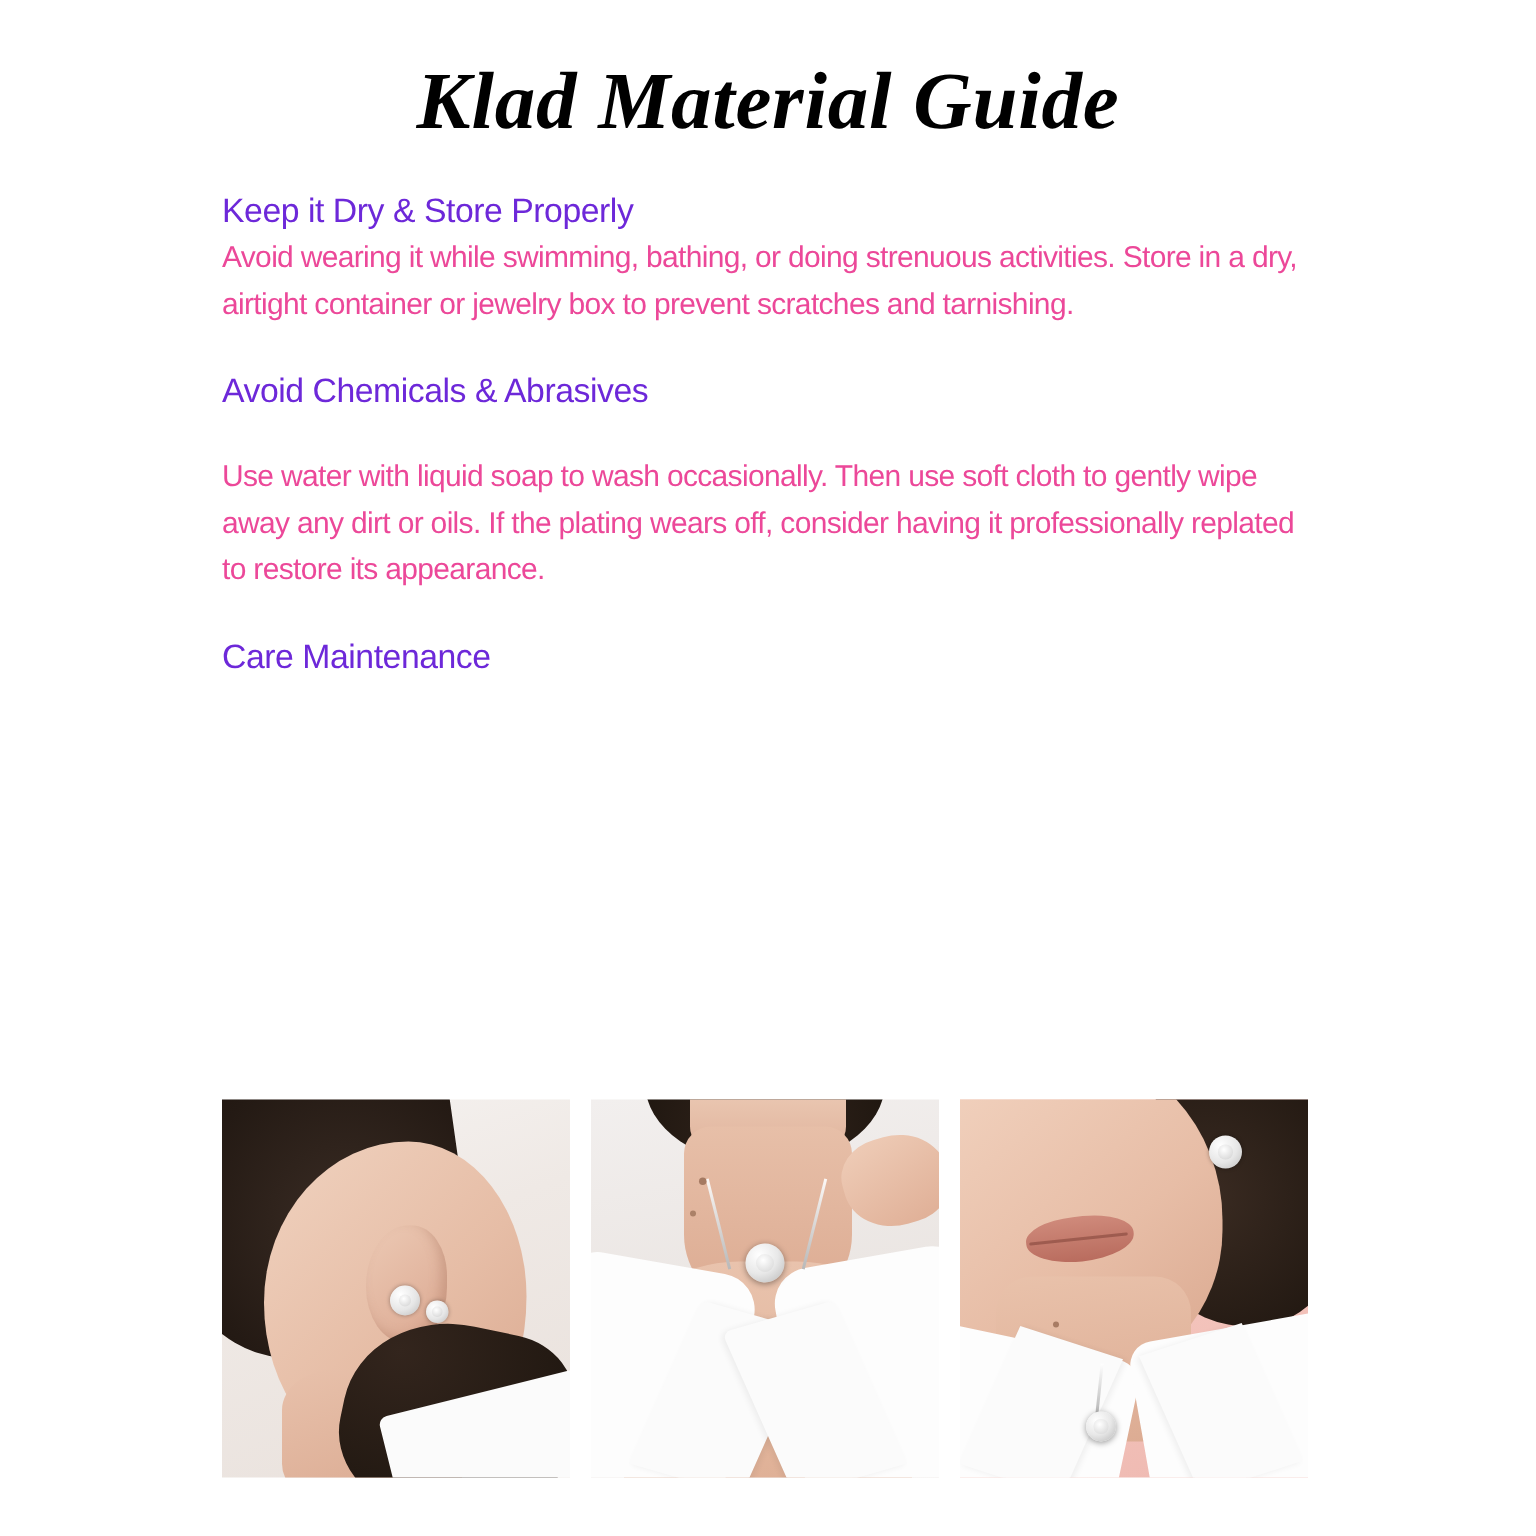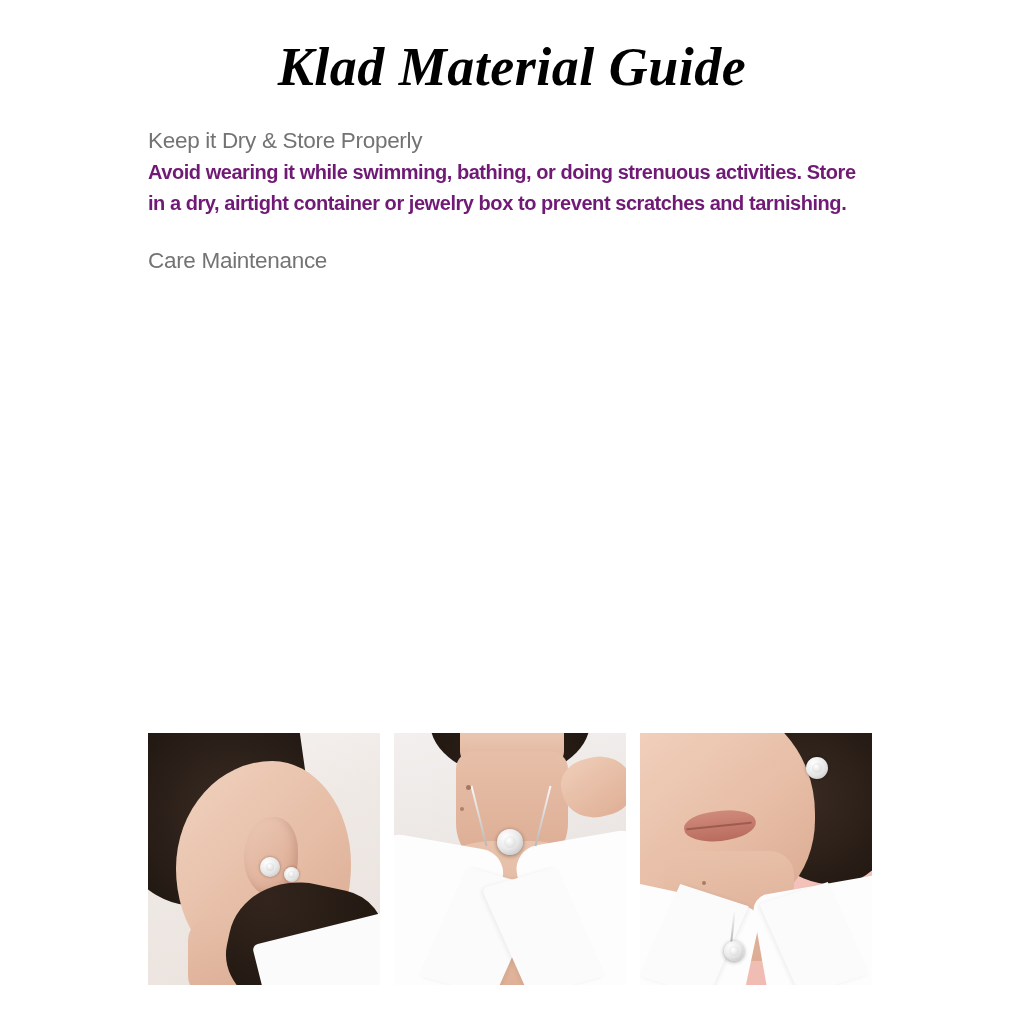--- a/index.html
+++ b/index.html
@@ -38,29 +38,29 @@
   }
   .section {
     margin-bottom: 27px;
   }
   .section:last-child {
     margin-bottom: 0;
   }
   .section-heading {
     font-size: 22.5px;
     font-weight: 400;
-    color: #737373;
+    color: #6d28d9;
     margin: 0 0 2px 0;
     letter-spacing: -0.3px;
     line-height: 1.3;
   }
   .section-body {
     font-size: 20px;
-    font-weight: 700;
-    color: #701a75;
+    font-weight: 400;
+    color: #ec4899;
     margin: 0;
     line-height: 1.55;
     letter-spacing: -0.45px;
   }
   .gallery {
     position: absolute;
     left: 148px;
     top: 733px;
     display: flex;
     gap: 14px;
@@ -299,23 +299,25 @@
   <h1 class="title">Klad Material Guide</h1>
 
   <div class="content">
 
     <div class="section">
       <h2 class="section-heading">Keep it Dry &amp; Store Properly</h2>
       <p class="section-body">Avoid wearing it while swimming, bathing, or doing strenuous activities. Store in a dry, airtight container or jewelry box to prevent scratches and tarnishing.</p>
     </div>
 
     <div class="section">
+      <h2 class="section-heading">Avoid Chemicals &amp; Abrasives</h2>
     </div>
 
     <div class="section">
+      <p class="section-body">Use water with liquid soap to wash occasionally. Then use soft cloth to gently wipe away any dirt or oils. If the plating wears off, consider having it professionally replated to restore its appearance.</p>
     </div>
 
     <div class="section">
       <h2 class="section-heading">Care Maintenance</h2>
     </div>
 
   </div>
 
   <div class="gallery">
 

